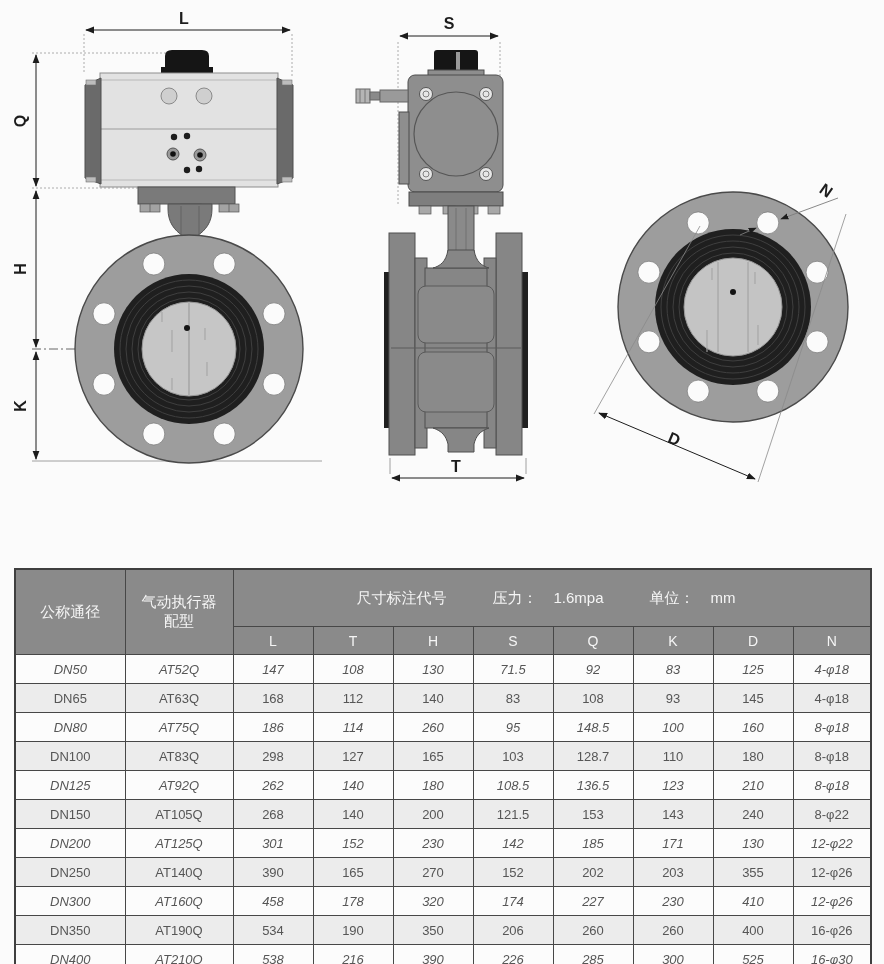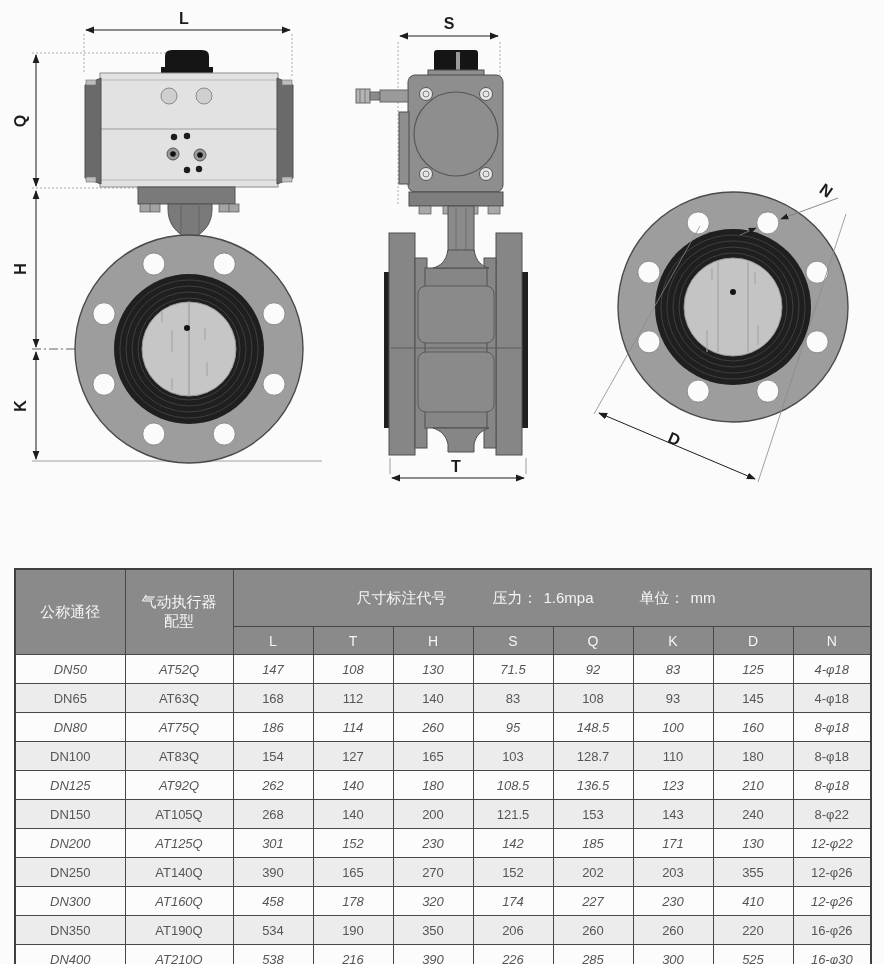--- a/index.html
+++ b/index.html
@@ -13,21 +13,21 @@
   .dim-label{font-family:"Liberation Sans",sans-serif;font-weight:bold;font-size:16px;fill:#1c1c1c;}
   
   .spec-table-wrap{position:absolute;left:14px;top:568px;width:856px;}
   table.spec{border-collapse:collapse;table-layout:fixed;width:856px;border:2px solid var(--border);}
   table.spec th,table.spec td{border:1px solid #474747;overflow:hidden;white-space:nowrap;}
   table.spec thead th{background:var(--hdr-bg);color:var(--hdr-text);font-weight:normal;}
   th.hmain{font-size:15px;height:54px;line-height:1.25;}
   tr.h2 th{font-size:14px;height:25px;border-top:1px solid #dedede;}
   .dims-merged{text-align:left;margin-left:48px;}
   .dims-flex{display:flex;align-items:center;padding-left:122px;gap:46px;font-size:15px;}
-  .dims-flex .pair{display:flex;gap:6px;}
+  .dims-flex .pair{display:flex;gap:16px;}
   td.cell{font-size:13px;color:var(--cell-text);text-align:center;height:26px;}
   tr.r-odd td{background:var(--row-odd);font-style:italic;}
   tr.r-even td{background:var(--row-even);margin-left:20px;}
 </style>
 </head>
 <body>
 
 <div class="canvas">
 
   <svg class="drawing" width="884" height="560" viewBox="0 0 884 560">
@@ -319,21 +319,21 @@
             <td class="cell">260</td>
             <td class="cell">95</td>
             <td class="cell">148.5</td>
             <td class="cell">100</td>
             <td class="cell">160</td>
             <td class="cell">8-φ18</td>
           </tr>
           <tr class="r-even">
             <td class="cell">DN100</td>
             <td class="cell">AT83Q</td>
-            <td class="cell">154</td>
+            <td class="cell">298</td>
             <td class="cell">127</td>
             <td class="cell">165</td>
             <td class="cell">103</td>
             <td class="cell">128.7</td>
             <td class="cell">110</td>
             <td class="cell">180</td>
             <td class="cell">8-φ18</td>
           </tr>
           <tr class="r-odd">
             <td class="cell">DN125</td>
@@ -397,21 +397,21 @@
           </tr>
           <tr class="r-even">
             <td class="cell">DN350</td>
             <td class="cell">AT190Q</td>
             <td class="cell">534</td>
             <td class="cell">190</td>
             <td class="cell">350</td>
             <td class="cell">206</td>
             <td class="cell">260</td>
             <td class="cell">260</td>
-            <td class="cell">220</td>
+            <td class="cell">400</td>
             <td class="cell">16-φ26</td>
           </tr>
           <tr class="r-odd">
             <td class="cell">DN400</td>
             <td class="cell">AT210Q</td>
             <td class="cell">538</td>
             <td class="cell">216</td>
             <td class="cell">390</td>
             <td class="cell">226</td>
             <td class="cell">285</td>

